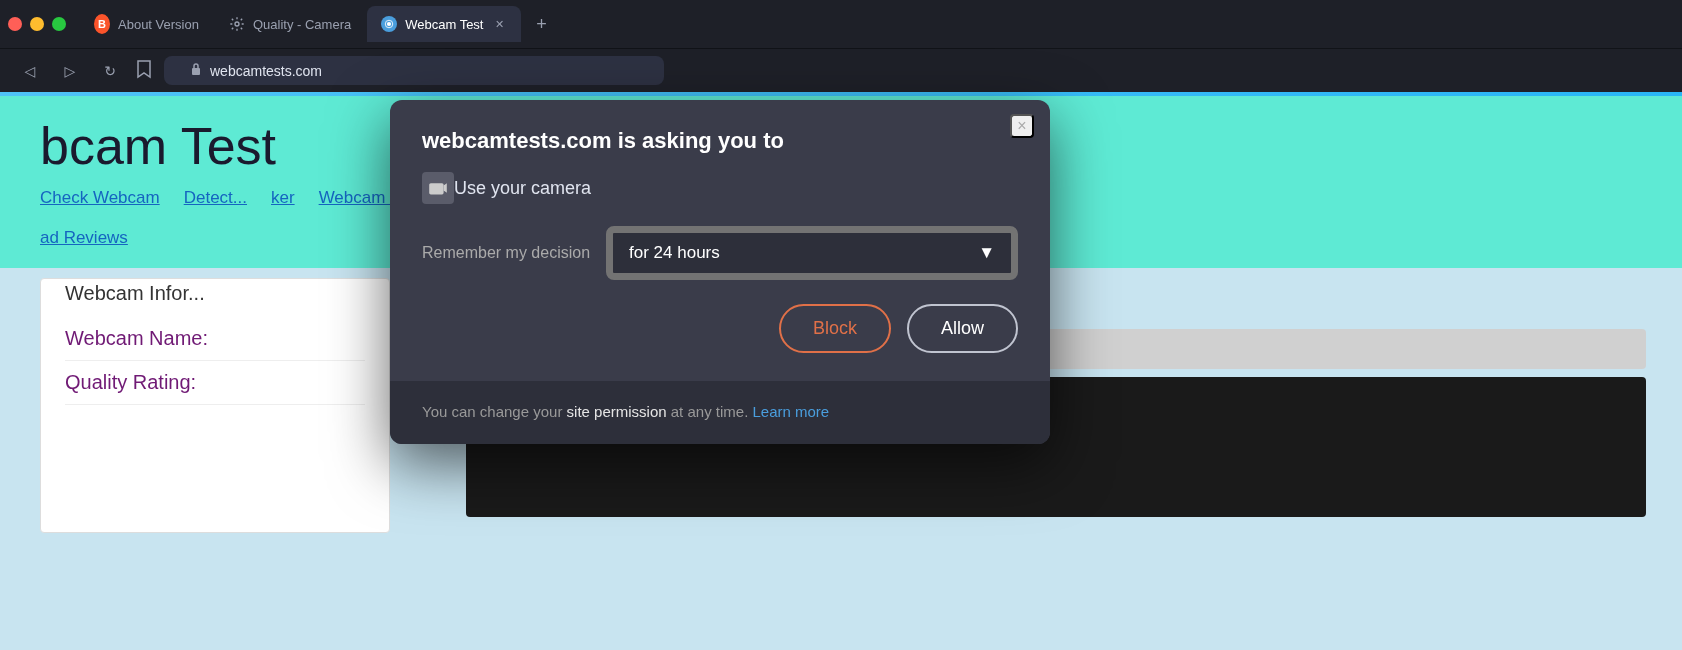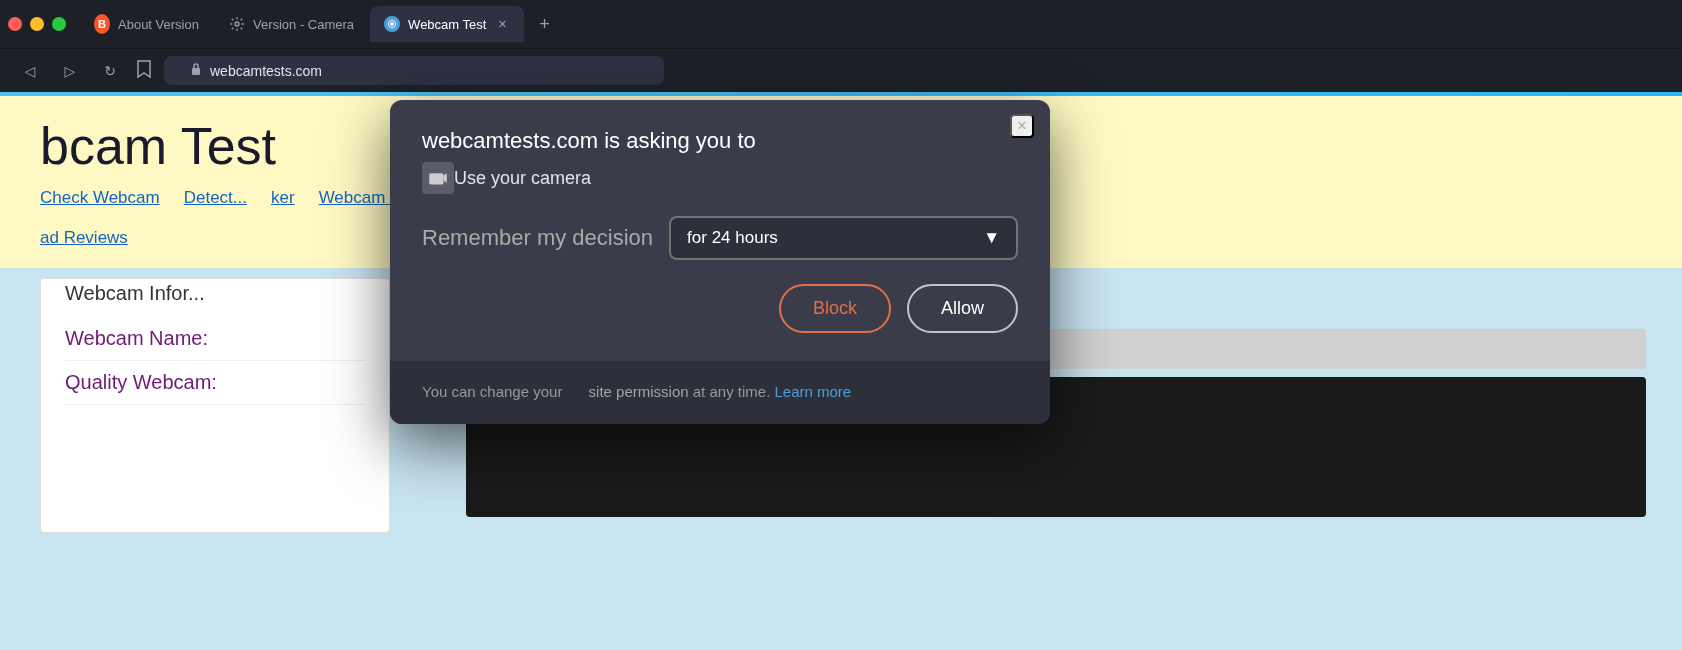--- a/index.html
+++ b/index.html
@@ -162,21 +162,21 @@
       top: 96px;
       left: 0;
       right: 0;
       bottom: 0;
       background: #c8e4f0;
       overflow: hidden;
     }
 
     
     .page-header {
-      background: #fef9c3;
+      background: #5eead4;
       padding: 20px 40px;
     }
 
     .page-title {
       font-size: 52px;
       font-weight: 300;
       color: #1a1a2e;
     }
 
     .nav-links {
@@ -286,23 +286,23 @@
       align-items: center;
       justify-content: center;
       color: #aaa;
       font-size: 16px;
       cursor: pointer;
       border-radius: 4px;
     }
 
     .popup-title {
       font-size: 22px;
-      font-weight: 400;
+      font-weight: 700;
       color: #ffffff;
-      margin-bottom: 8px;
+      margin-bottom: 18px;
       padding-right: 30px;
     }
 
     .permission-item {
       display: flex;
       align-items: center;
       margin-bottom: 22px;
     }
 
     .camera-icon-wrapper {
@@ -321,29 +321,29 @@
     }
 
     .remember-row {
       display: flex;
       align-items: center;
       gap: 16px;
       margin-bottom: 24px;
     }
 
     .remember-label {
-      font-size: 22px;
+      font-size: 16px;
       color: #aaa;
       white-space: nowrap;
     }
 
     .duration-select {
       flex: 1;
       background: #2d2f3a;
-      border: 2px solid #737373;
+      border: 7px solid #737373;
       border-radius: 8px;
       padding: 10px 16px;
       font-size: 17px;
       color: #ffffff;
       cursor: pointer;
       display: flex;
       align-items: center;
       justify-content: space-between;
     }
 
@@ -383,23 +383,22 @@
       padding: 20px 32px;
     }
 
     .footer-text {
       font-size: 15px;
       color: #999;
       line-height: 1.5;
     }
 
     .footer-link-orange {
-      color: #a3a3a3;
-      cursor: pointer;
-      margin-left: 22px;
+      color: #e5e5e5;
+      cursor: pointer;
     }
 
     .footer-link-blue {
       color: #4a9edd;
       cursor: pointer;
     }
 
     
     .brave-logo {
       width: 20px;
@@ -447,21 +446,21 @@
       <span>About Version</span>
     </div>
 
     <div class="tab">
       <span class="tab-icon gear-icon-svg">
         <svg width="16" height="16" viewBox="0 0 24 24" fill="none" stroke="#9aa0b0" stroke-width="2">
           <circle cx="12" cy="12" r="3"></circle>
           <path d="M12 2v3M12 19v3M4.22 4.22l2.12 2.12M17.66 17.66l2.12 2.12M2 12h3M19 12h3M4.22 19.78l2.12-2.12M17.66 6.34l2.12-2.12"></path>
         </svg>
       </span>
-      <span>Version - Camera</span>
+      <span>Quality - Camera</span>
     </div>
 
     <div class="tab active">
       <span class="tab-icon">
         <div class="webcam-icon-tab">
           <svg width="10" height="10" viewBox="0 0 24 24" fill="white">
             <circle cx="12" cy="12" r="5"></circle>
             <circle cx="12" cy="12" r="9" fill="none" stroke="white" stroke-width="2"></circle>
           </svg>
         </div>
@@ -513,21 +512,21 @@
     </div>
   </div>
 
   <div class="info-section">
     <div class="webcam-info-card">
       <div class="card-title">Webcam Infor...</div>
       <div class="info-row">
         <span class="info-label">Webcam Name:</span>
       </div>
       <div class="info-row">
-        <span class="info-label">Quality Webcam:</span>
+        <span class="info-label">Quality Rating:</span>
       </div>
     </div>
 
     <div class="testing-area">
       <div class="testing-title">sting Area</div>
       <div class="permission-bar">
         <span>ssion...</span>
       </div>
 
       <div style="background:#1a1a1a; height:140px; margin-top:8px; border-radius:4px;"></div>

